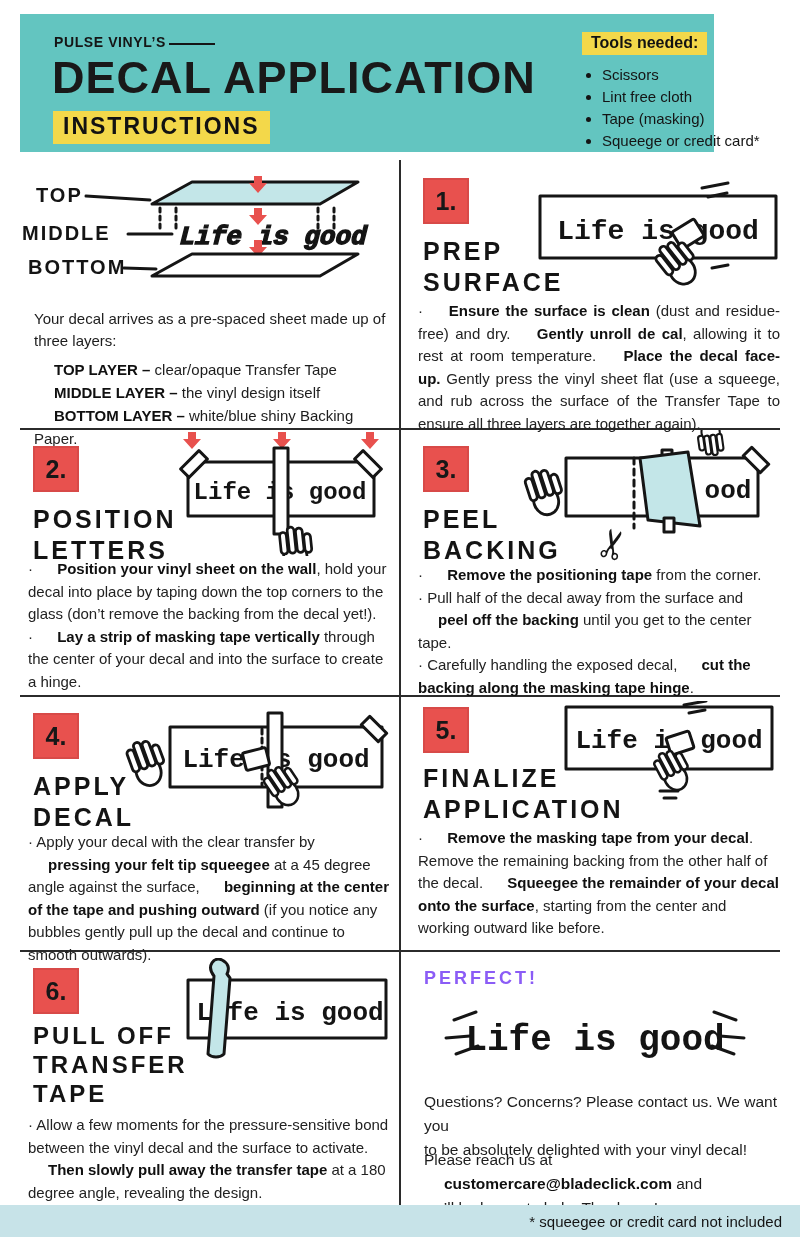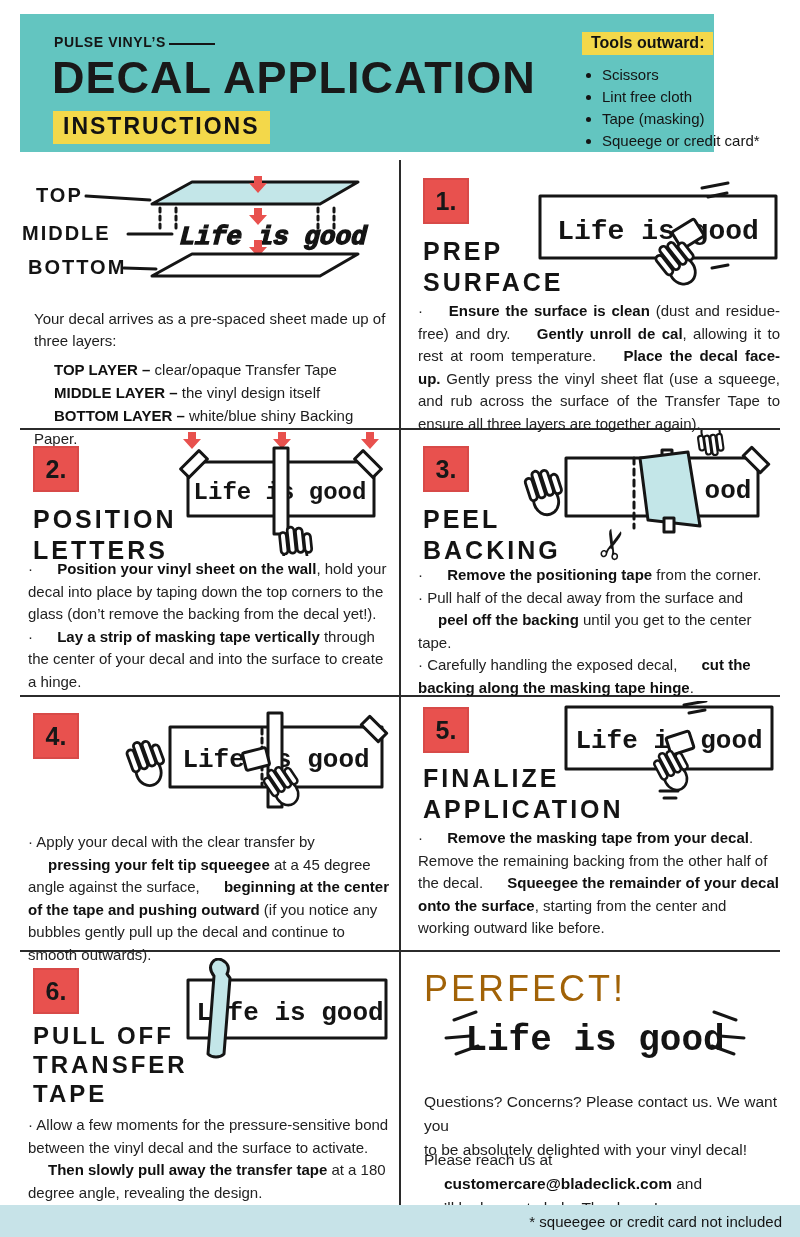--- a/index.html
+++ b/index.html
@@ -33,39 +33,39 @@
   svg .ink{stroke:#151515;stroke-width:3;fill:none;stroke-linecap:round;stroke-linejoin:round;}
   svg .paper{fill:#ffffff;stroke:#151515;stroke-width:3;stroke-linejoin:round;}
   svg .teal{fill:#C3E6E8;stroke:#151515;stroke-width:3;stroke-linejoin:round;}
   svg .red{fill:#E8514E;stroke:none;}
   svg text.decal{font-family:"Liberation Mono",monospace;font-weight:700;fill:#141414;}
   svg text.diagram-label{font-family:"Liberation Sans",sans-serif;font-weight:800;letter-spacing:2px;fill:#141414;font-size:20px;}
   
   .intro-lead{position:absolute;left:14px;top:146px;right:4px;font-size:15px;line-height:1.45;white-space:pre-line;}
   .layers-list{position:absolute;left:14px;top:196px;font-size:15px;line-height:23px;}
   
-  .perfect-title{position:absolute;left:14px;top:16px;font-size:36px;font-weight:400;letter-spacing:3px;color:#a16207;}
+  .perfect-title{position:absolute;left:14px;top:16px;font-size:18px;font-weight:700;letter-spacing:3px;color:#8b5cf6;}
   .perfect-p1{position:absolute;left:14px;top:138px;right:2px;font-size:15.5px;line-height:1.55;white-space:pre-line;}
   .perfect-p2{position:absolute;left:14px;top:196px;right:2px;font-size:15.5px;line-height:1.55;white-space:pre-line;}
   
   .footer-strip{position:absolute;left:0;top:1205px;width:800px;height:32px;background:#C7E3E8;
         display:flex;align-items:center;justify-content:flex-end;padding-right:18px;box-sizing:border-box;
         font-size:15px;color:#141414;}
 </style>
 </head>
 <body>
 
 <div class="page">
 
   <div class="teal-header">
     <div class="brand"><span>PULSE VINYL’S</span><span class="brand-underline"></span></div>
     <div class="main-title">DECAL APPLICATION</div>
     <div class="instructions-badge">INSTRUCTIONS</div>
     <div class="tools">
-      <span class="tools-label">Tools outward:</span>
+      <span class="tools-label">Tools needed:</span>
       <ul>
         <li>Scissors</li>
         <li>Lint free cloth</li>
         <li>Tape (masking)</li>
         <li>Squeege or credit card*</li>
       </ul>
     </div>
   </div>
 
   <div class="hline" style="top:428px"></div>
@@ -188,20 +188,22 @@
       </g>
       <text font-family="DejaVu Sans, sans-serif" font-size="40" fill="#151515" transform="translate(106,134) rotate(-75)">✂</text>
     </svg>
     <div class="step-body" style="top:134px">· <b>Remove the positioning tape</b> from the corner.
 · Pull half of the decal away from the surface and <b>peel off the backing</b> until you get to the center tape.
 · Carefully handling the exposed decal, <b>cut the backing along the masking tape hinge</b>.</div>
   </div>
 
   <div class="cell" style="left:20px;top:697px;height:251px">
     <div class="badge">4.</div>
+    <div class="step-title" style="top:74px">APPLY
+DECAL</div>
     <svg class="art" style="left:102px;top:10px" width="268" height="118" viewBox="0 0 268 118">
       <rect class="paper" x="48" y="20" width="212" height="60"></rect>
       <text class="decal" x="154" y="60" font-size="26" text-anchor="middle">Life is good</text>
       <rect class="paper" x="-12" y="-6" width="24" height="12" transform="translate(252,22) rotate(45)"></rect>
       <line class="ink" x1="140" y1="22" x2="140" y2="78" stroke-width="2" stroke-dasharray="5 4"></line>
       <rect class="paper" x="146" y="6" width="14" height="94"></rect>
       <g transform="translate(22,52) rotate(-20) scale(0.95)">
         <ellipse class="paper" cx="0" cy="14" rx="13" ry="15"></ellipse>
         <rect class="paper" x="-15" y="-14" width="7.5" height="24" rx="3.7"></rect>
         <rect class="paper" x="-6" y="-19" width="7.5" height="29" rx="3.7"></rect>

